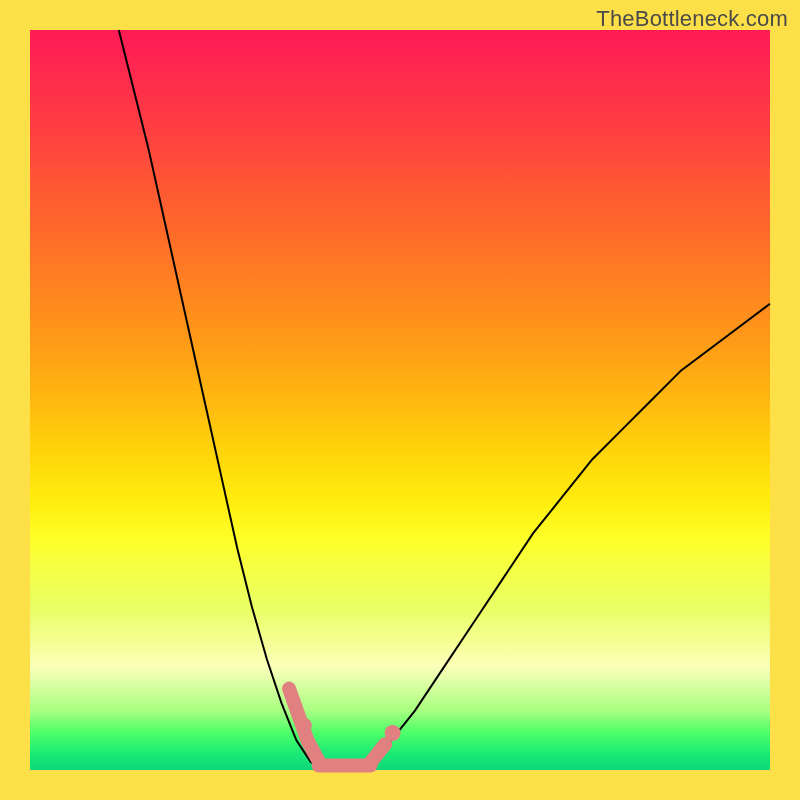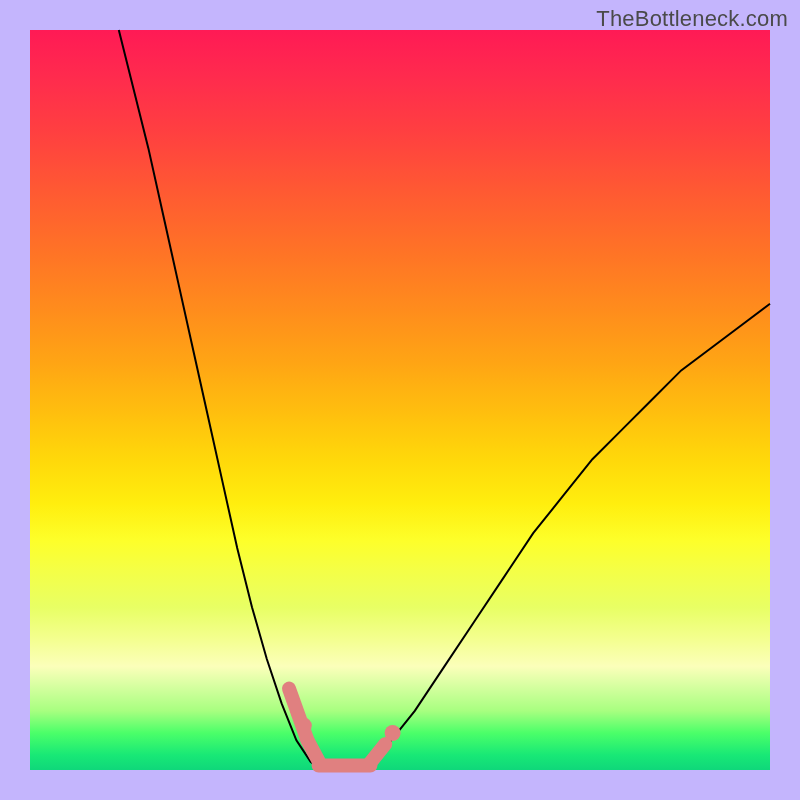--- a/index.html
+++ b/index.html
@@ -1,21 +1,21 @@
 <!DOCTYPE html>
 <html><head>
 <meta charset="utf-8">
 <style>
   * { margin: 0; padding: 0; box-sizing: border-box; }
   html, body { width: 800px; height: 800px; overflow: hidden; background: #000; }
   .frame {
     position: relative;
     width: 800px;
     height: 800px;
-    background: #c4b5fd;
+    background: #fde047;
     text-decoration: underline;
   }
   .watermark {
     position: absolute;
     top: 6px;
     right: 12px;
     font-family: Arial, Helvetica, sans-serif;
     font-size: 22px;
     color: #4a4a4a;
     letter-spacing: 0.2px;

